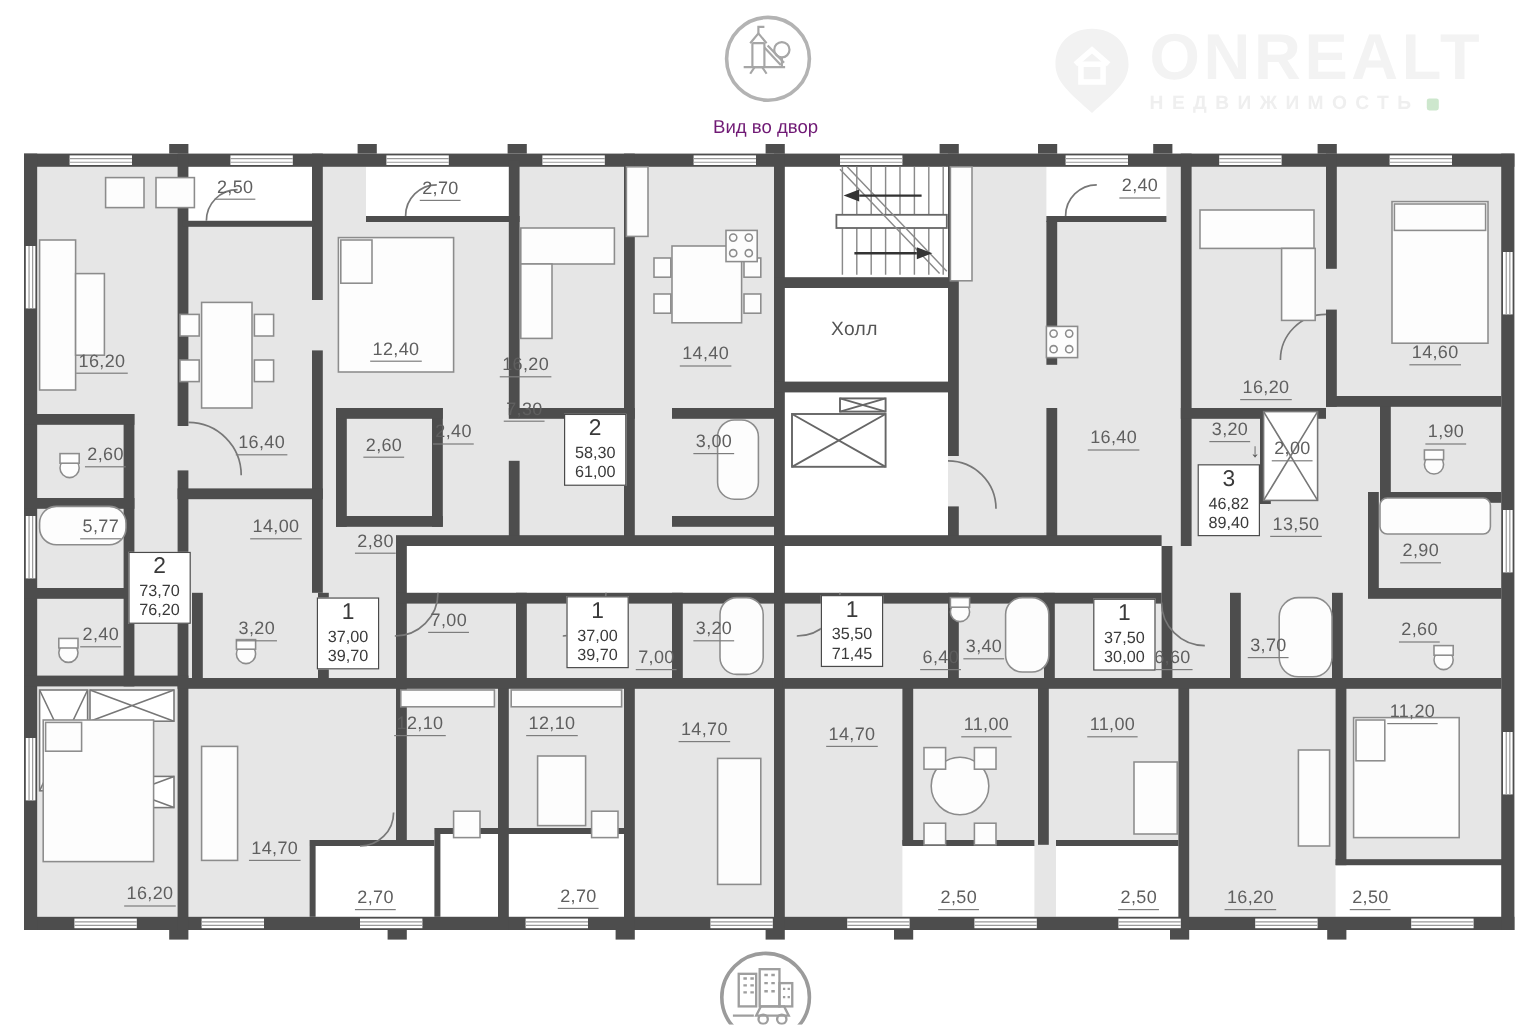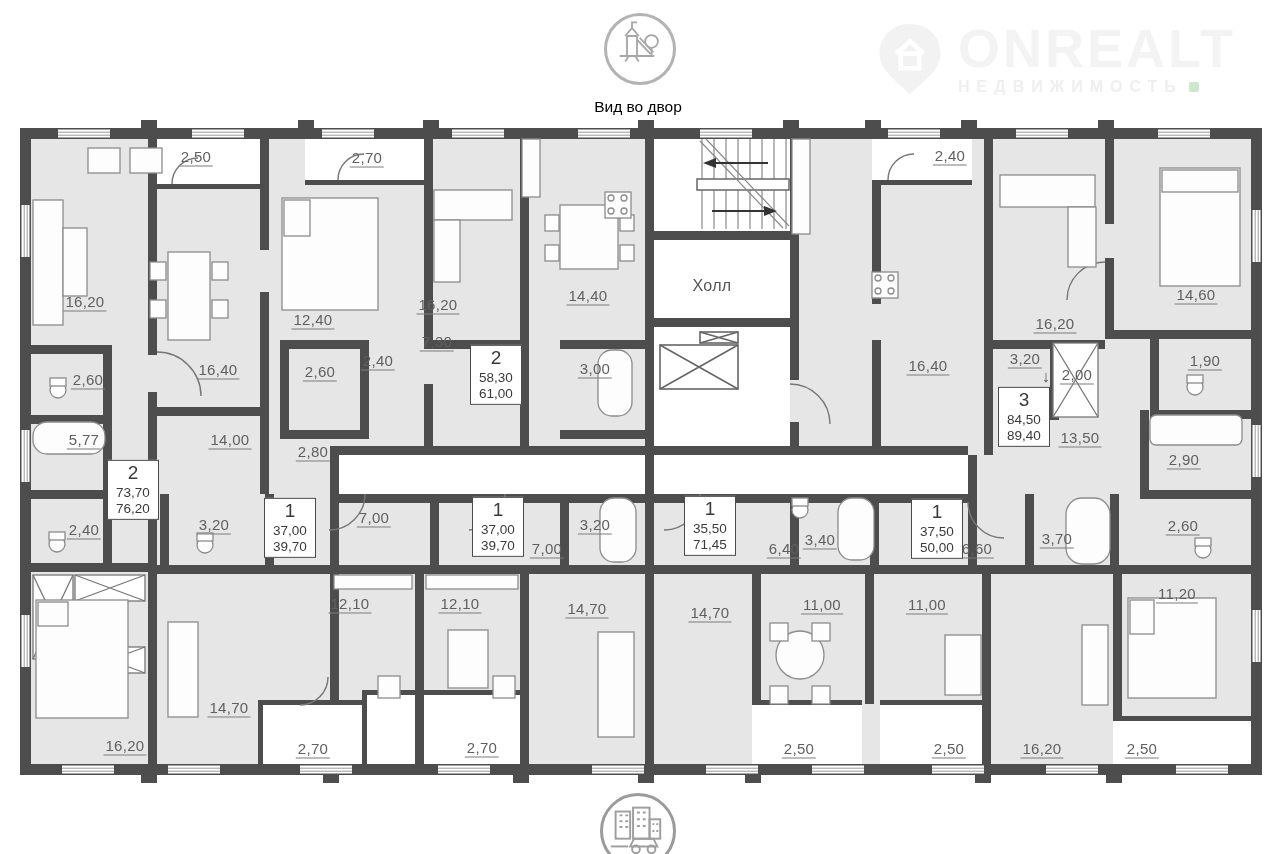--- a/index.html
+++ b/index.html
@@ -11,21 +11,21 @@
       letter-spacing:.3px;border-bottom:1.3px solid #7d7d7d;padding:0 2px 1px;white-space:nowrap;}
   .room-label.plain{border-bottom:none;font-size:16px;color:#555;}
   .apt-badge{position:absolute;transform:translate(-50%,-50%);background:#fff;border:1.8px solid #4a4a4a;
       text-align:center;padding:1px 4px 2px;color:#3a3a3a;min-width:42px;line-height:1.05;}
   .apt-badge .num{display:block;font-size:19px;padding:1px 0 2px;}
   .apt-badge .a{display:block;font-size:13.5px;padding:1px 0;}
   .view-icon{position:absolute;border-radius:50%;background:#fff;}
   .view-icon.top{left:604px;top:13px;width:66px;height:66px;border:3px solid #b3b3b3;}
   .view-icon.bottom{left:600px;top:793px;width:70px;height:70px;border:3px solid #9b9b9b;}
   .view-label{position:absolute;left:638px;top:98px;transform:translateX(-50%);
-      font-size:15.5px;color:#000000;white-space:nowrap;}
+      font-size:15.5px;color:#701a75;white-space:nowrap;}
   .brand{position:absolute;top:20px;right:44px;display:flex;align-items:flex-start;gap:12px;}
   .brand-name{font-size:54px;font-weight:bold;letter-spacing:3px;color:#f3f3f3;line-height:56px;}
   .brand-tagline-row{display:flex;align-items:center;gap:6px;margin-top:2px;}
   .brand-tagline{font-size:16px;font-weight:bold;letter-spacing:7px;color:#efefef;}
   .accent-dot{width:10px;height:10px;border-radius:2px;}
 </style>
 </head>
 <body>
 
 <div id="stage">
@@ -330,24 +330,24 @@
         <rect x="493" y="676" width="22" height="22"></rect>
       <rect x="1082" y="625" width="26" height="80"></rect>
     </g>
   </svg>
 
   <div id="overlay">
       <div class="room-label" style="left: 196px; top: 157px;">2,50</div>
       <div class="room-label" style="left: 367px; top: 158px;">2,70</div>
       <div class="room-label" style="left: 950px; top: 156px;">2,40</div>
       <div class="room-label" style="left: 85px; top: 302px;">16,20</div>
-      <div class="room-label" style="left: 313px; top: 292px; margin-top: 28px;">12,40</div>
+      <div class="room-label" style="left: 330px; top: 292px;">12,40</div>
       <div class="room-label" style="left: 438px; top: 305px;">16,20</div>
       <div class="room-label" style="left: 588px; top: 296px;">14,40</div>
-      <div class="room-label plain" style="left: 712px; top: 286px;">Холл</div>
+      <div class="room-label plain" style="left: 712px; top: 276px;">Холл</div>
       <div class="room-label" style="left: 928px; top: 366px;">16,40</div>
       <div class="room-label" style="left: 1055px; top: 324px;">16,20</div>
       <div class="room-label" style="left: 1196px; top: 295px;">14,60</div>
       <div class="room-label" style="left: 88px; top: 380px;">2,60</div>
       <div class="room-label" style="left: 218px; top: 370px;">16,40</div>
       <div class="room-label" style="left: 320px; top: 372px;">2,60</div>
       <div class="room-label" style="left: 378px; top: 361px;">2,40</div>
       <div class="room-label" style="left: 437px; top: 342px;">7,30</div>
       <div class="room-label" style="left: 595px; top: 369px;">3,00</div>
       <div class="room-label" style="left: 1025px; top: 359px;">3,20</div>
@@ -389,42 +389,42 @@
         <span class="a">73,70</span>
         <span class="a">76,20</span>
       </div>
       <div class="apt-badge" style="left: 496px; top: 375px;">
         <span class="num">2</span>
         <span class="a">58,30</span>
         <span class="a">61,00</span>
       </div>
       <div class="apt-badge" style="left: 1024px; top: 417px;">
         <span class="num">3</span>
-        <span class="a">84,50</span>
+        <span class="a">46,82</span>
         <span class="a">89,40</span>
       </div>
       <div class="apt-badge" style="left: 290px; top: 528px;">
         <span class="num">1</span>
         <span class="a">37,00</span>
         <span class="a">39,70</span>
       </div>
       <div class="apt-badge" style="left: 498px; top: 527px;">
         <span class="num">1</span>
         <span class="a">37,00</span>
         <span class="a">39,70</span>
       </div>
       <div class="apt-badge" style="left: 710px; top: 526px;">
         <span class="num">1</span>
         <span class="a">35,50</span>
         <span class="a">71,45</span>
       </div>
       <div class="apt-badge" style="left: 937px; top: 529px;">
         <span class="num">1</span>
         <span class="a">37,50</span>
-        <span class="a">50,00</span>
+        <span class="a">30,00</span>
       </div>
     </div>
 
   <div class="view-icon bottom">
     <svg width="64" height="64" viewBox="0 0 66 66" fill="none" stroke="#9e9e9e" stroke-width="2">
       <rect x="13" y="16" width="15" height="28"></rect>
       <path d="M17,20h3M23,20h3M17,26h3M23,26h3M17,32h3M23,32h3"></path>
       <rect x="31" y="12" width="17" height="32"></rect>
       <path d="M35,17h3M41,17h3M35,24h3M41,24h3M35,31h3M41,31h3"></path>
       <rect x="48" y="24" width="11" height="20"></rect>

